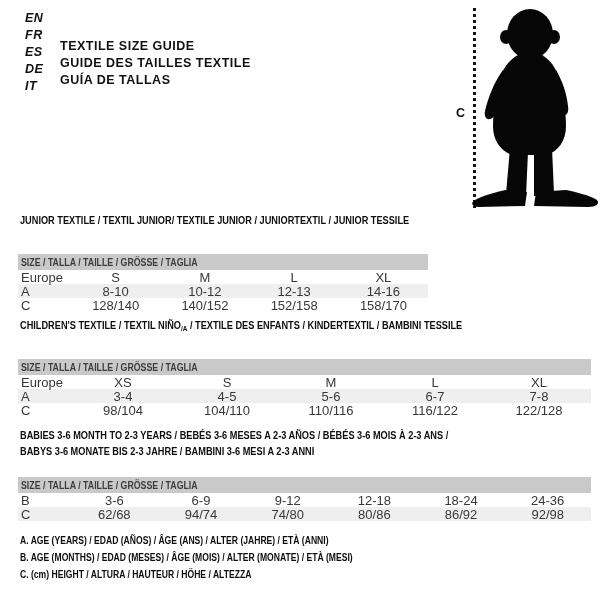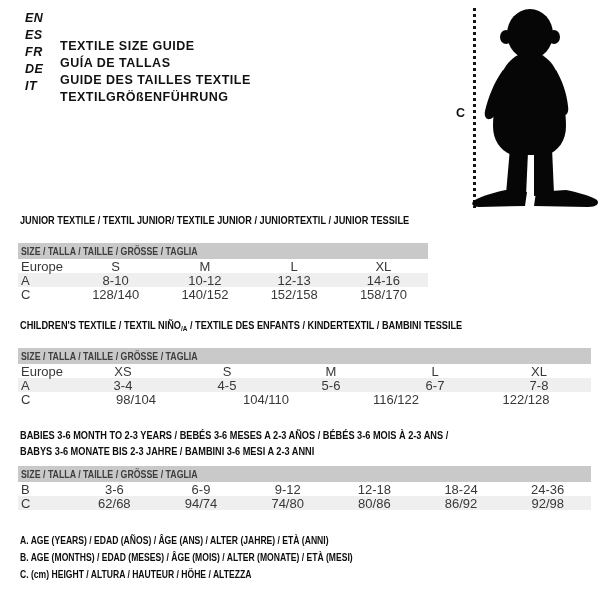--- a/index.html
+++ b/index.html
@@ -20,21 +20,21 @@
   }
   .measure-label{position:absolute;left:456px;top:106px;font-weight:bold;font-size:12.5px;color:#111;}
   .baby-svg{position:absolute;left:470px;top:8px;width:130px;height:200px;}
   
   .sec-title{
     position:absolute;left:20px;font-weight:bold;font-size:11.5px;color:#0d0d0d;
     white-space:nowrap;transform:scaleX(.8);transform-origin:0 0;line-height:14px;
   }
   .sec-title .subscript{font-size:8px;vertical-align:-2px;}
   
-  .size-table{position:absolute;left:18px;}
+  .size-table{position:absolute;left:18px;margin-top:11px;}
   .band{
     height:16px;line-height:16px;background:#c9c9c9;padding-left:3px;
     font-weight:bold;font-size:11px;color:#3d3d3d;overflow:hidden;
   }
   .band .cnd{display:inline-block;transform:scaleX(.8);transform-origin:0 0;white-space:nowrap;}
   .trow{display:flex;height:14px;line-height:15.6px;font-size:13px;color:#383838;}
   .trow.shaded{background:#efefef;}
   .trow .lbl{width:50px;padding-left:3px;}
   .trow .cell{flex:1;text-align:center;}
   #junior-table{top:243px;width:410px;}
@@ -53,30 +53,29 @@
 </style>
 </head>
 <body>
 
 <div class="lang-list">
   <div class="lang-row">
     <span class="lang-code">EN</span>
     <span class="lang-label">TEXTILE SIZE GUIDE</span>
   </div>
   <div class="lang-row">
+    <span class="lang-code">FR</span>
+    <span class="lang-label">GUIDE DES TAILLES TEXTILE</span>
+  </div>
+  <div class="lang-row">
     <span class="lang-code">ES</span>
     <span class="lang-label">GUÍA DE TALLAS</span>
   </div>
   <div class="lang-row">
-    <span class="lang-code">FR</span>
-    <span class="lang-label">GUIDE DES TAILLES TEXTILE</span>
-  </div>
-  <div class="lang-row">
     <span class="lang-code">DE</span>
-    <span class="lang-label">TEXTILGRÖßENFÜHRUNG</span>
   </div>
   <div class="lang-row">
     <span class="lang-code">IT</span>
   </div>
 </div>
 
 <div class="measure-line"></div>
 <div class="measure-label">C</div>
 <svg class="baby-svg" viewBox="0 0 130 200" aria-hidden="true">
   <g fill="#060606">
@@ -139,20 +138,21 @@
     <div class="cell">3-4</div>
     <div class="cell">4-5</div>
     <div class="cell">5-6</div>
     <div class="cell">6-7</div>
     <div class="cell">7-8</div>
   </div>
   <div class="trow">
     <div class="lbl">C</div>
     <div class="cell">98/104</div>
     <div class="cell">104/110</div>
+    <div class="cell">110/116</div>
     <div class="cell">116/122</div>
     <div class="cell">122/128</div>
   </div>
 </div>
 
 <div class="sec-title" id="babies-title">
   <span class="tline">BABIES 3-6 MONTH TO 2-3 YEARS / BEBÉS 3-6 MESES A 2-3 AÑOS / BÉBÉS 3-6 MOIS À 2-3 ANS /</span>
   <span class="tline">BABYS 3-6 MONATE BIS 2-3 JAHRE / BAMBINI 3-6 MESI A 2-3 ANNI</span>
 </div>
 <div class="size-table" id="babies-table">

